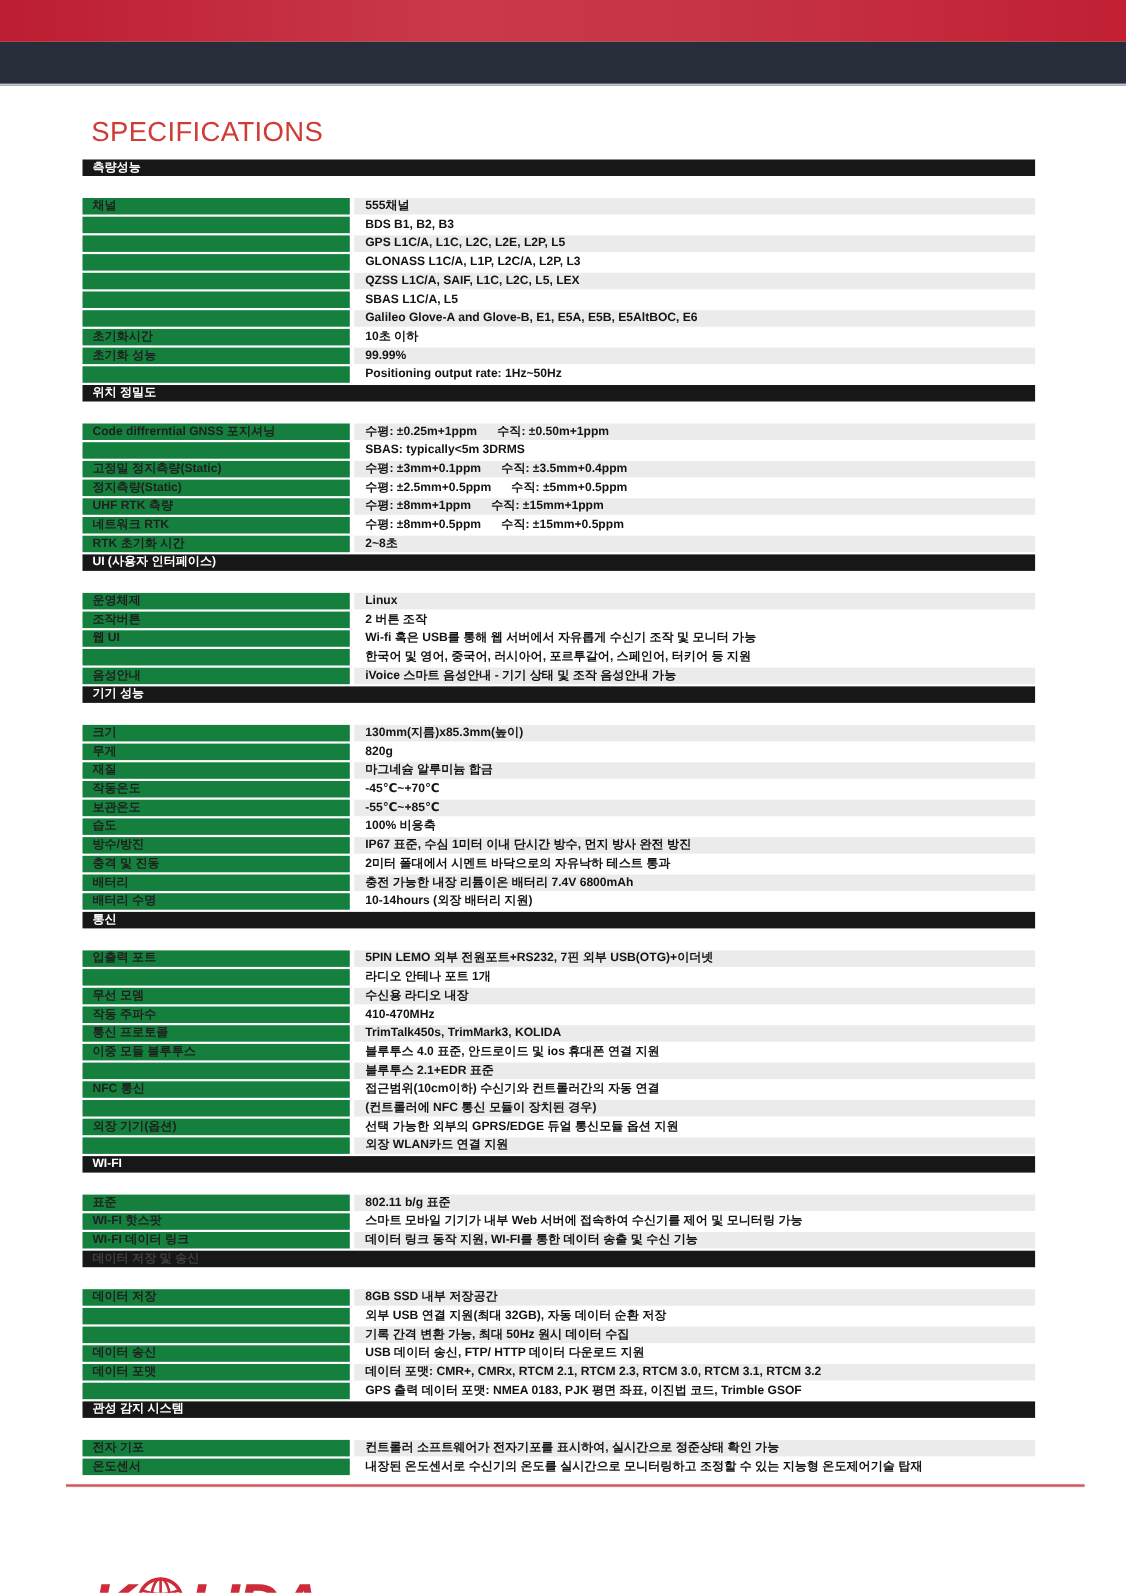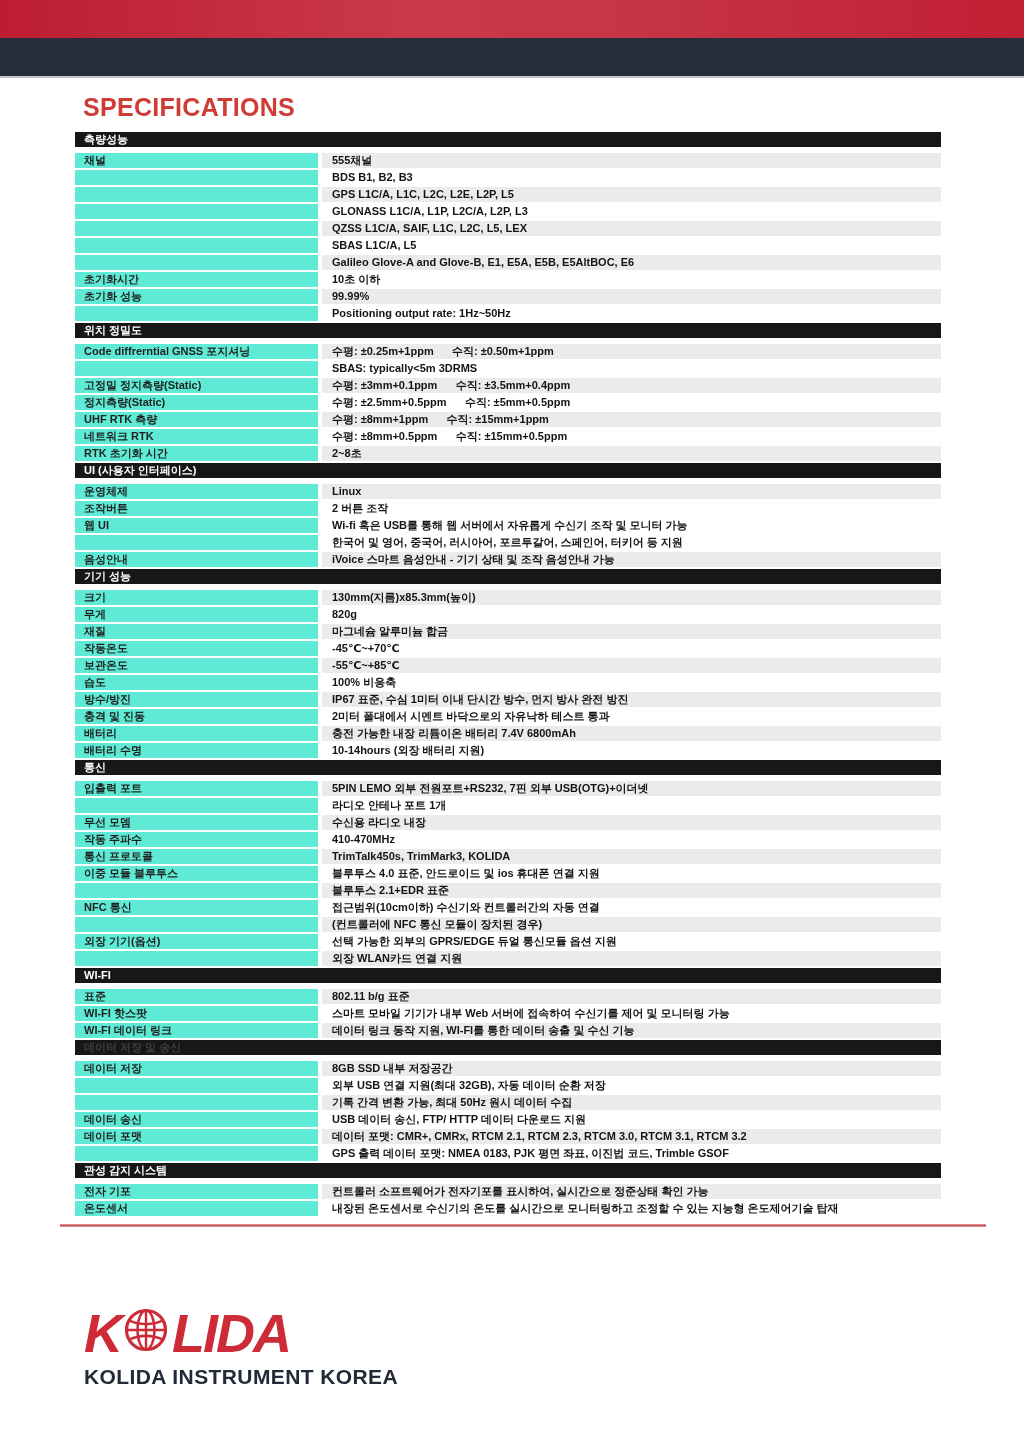--- a/index.html
+++ b/index.html
@@ -11,35 +11,35 @@
   }
   .band-red {
     height:38px;
     background:linear-gradient(90deg,#bd1d31 0%,#c9394a 40%,#c53545 62%,#c21f33 100%);
   }
   .band-dark {
     height:40px; background:#272d39; border-bottom:2px solid #c3c6ca;
   }
   .page { padding:0 83px 0 75px; }
   .title {
-    margin:15px 0 10px 8px;
-    font-size:25px; font-weight:700; color:#d03b36; letter-spacing:0.3px;
+    margin:28px 0 10px 8px;
+    font-size:25px; font-weight:400; color:#d03b36; letter-spacing:0.3px;
   }
   .spec-table { width:866px; }
   .sec-header {
     background:#171717; color:#ffffff;
     font-size:11px; font-weight:700;
     height:15px; line-height:15px;
-    padding-left:9px; margin-bottom:6px;
+    padding-left:9px; margin-bottom:20px;
   }
   .sec-header.dim { color:#3e3e3e; }
   .row { display:flex; margin-bottom:2px; }
   .cell-label {
     width:243px; flex:0 0 243px;
-    background:#5eead4;
+    background:#15803d;
     font-size:11px; font-weight:700; color:#1f1f1f;
     height:15px; line-height:15px;
     padding-left:9px;
     white-space:nowrap; overflow:hidden;
   }
   .cell-value {
     flex:1; margin-left:4px;
     font-size:11px; font-weight:700; color:#141414;
     height:15px; line-height:15px;
     padding-left:10px;

